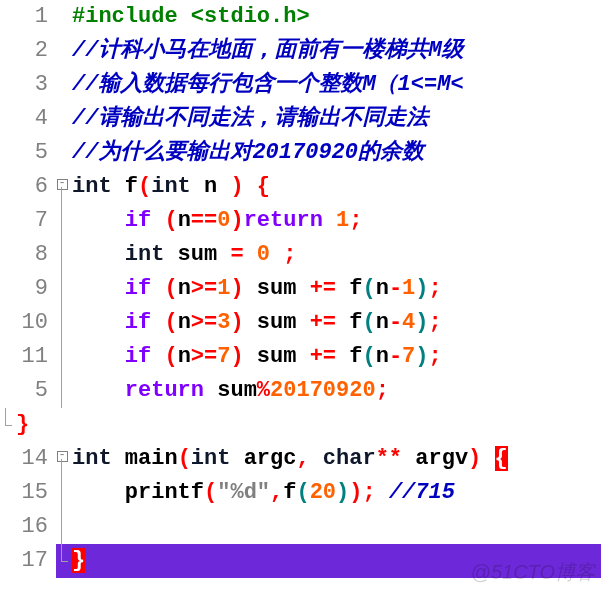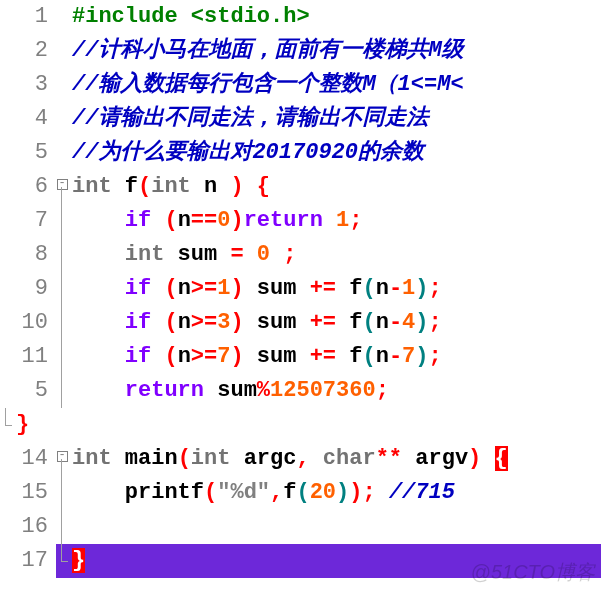--- a/index.html
+++ b/index.html
@@ -66,21 +66,21 @@
     width:6px; height:17px;
     border-left:1px solid #a0a0a0;
     border-bottom:1px solid #a0a0a0;
   }
   .brace-warn { background:#ff0000; color:#fff; }
   .code { flex:1; padding-left:4px; overflow:hidden; }
   .hl-line { background:#6d28d9; }
   .preproc { color:#008000; }
   .comment { color:#0000c0; font-style: italic; }
   .kw { color:#8000ff; }
-  .type { color:#737373; }
+  .type { color:#0f172a; }
   .num { color:#ff6000; }
   .str { color:#808080; }
   .op { color:#ff0000; }
   .paren { color:#ff0000; }
   .paren-b { color:#008080; }
   .iden { color:#000000; }
   .watermark {
     position:absolute;
     right:6px; bottom:4px;
     color:rgba(0,0,0,0.18);
@@ -98,20 +98,20 @@
     <div class="line"><div class="gutter">2</div><div class="fold"></div><div class="code"><span class="comment">//计科小马在地面，面前有一楼梯共M级</span></div></div>
     <div class="line"><div class="gutter">3</div><div class="fold"></div><div class="code"><span class="comment">//输入数据每行包含一个整数M（1&lt;=M&lt;</span></div></div>
     <div class="line"><div class="gutter">4</div><div class="fold"></div><div class="code"><span class="comment">//请输出不同走法，请输出不同走法</span></div></div>
     <div class="line"><div class="gutter">5</div><div class="fold"></div><div class="code"><span class="comment">//为什么要输出对20170920的余数</span></div></div>
     <div class="line"><div class="gutter">6</div><div class="fold"><span class="fold-box">-</span><span class="fold-line" style="top: 17px;"></span></div><div class="code"><span class="type">int</span><span class="iden"> f</span><span class="paren">(</span><span class="type">int</span><span class="iden"> n </span><span class="paren">)</span><span class="iden"> </span><span class="op">{</span></div></div>
     <div class="line"><div class="gutter">7</div><div class="fold"><span class="fold-line"></span></div><div class="code"><span class="iden">    </span><span class="kw">if</span><span class="iden"> </span><span class="paren">(</span><span class="iden">n</span><span class="op">==</span><span class="num">0</span><span class="paren">)</span><span class="kw">return</span><span class="iden"> </span><span class="num">1</span><span class="op">;</span></div></div>
     <div class="line"><div class="gutter">8</div><div class="fold"><span class="fold-line"></span></div><div class="code"><span class="iden">    </span><span class="type">int</span><span class="iden"> sum </span><span class="op">=</span><span class="iden"> </span><span class="num">0</span><span class="iden"> </span><span class="op">;</span></div></div>
     <div class="line"><div class="gutter">9</div><div class="fold"><span class="fold-line"></span></div><div class="code"><span class="iden">    </span><span class="kw">if</span><span class="iden"> </span><span class="paren">(</span><span class="iden">n</span><span class="op">&gt;=</span><span class="num">1</span><span class="paren">)</span><span class="iden"> sum </span><span class="op">+=</span><span class="iden"> f</span><span class="paren-b">(</span><span class="iden">n</span><span class="op">-</span><span class="num">1</span><span class="paren-b">)</span><span class="op">;</span></div></div>
     <div class="line"><div class="gutter">10</div><div class="fold"><span class="fold-line"></span></div><div class="code"><span class="iden">    </span><span class="kw">if</span><span class="iden"> </span><span class="paren">(</span><span class="iden">n</span><span class="op">&gt;=</span><span class="num">3</span><span class="paren">)</span><span class="iden"> sum </span><span class="op">+=</span><span class="iden"> f</span><span class="paren-b">(</span><span class="iden">n</span><span class="op">-</span><span class="num">4</span><span class="paren-b">)</span><span class="op">;</span></div></div>
     <div class="line"><div class="gutter">11</div><div class="fold"><span class="fold-line"></span></div><div class="code"><span class="iden">    </span><span class="kw">if</span><span class="iden"> </span><span class="paren">(</span><span class="iden">n</span><span class="op">&gt;=</span><span class="num">7</span><span class="paren">)</span><span class="iden"> sum </span><span class="op">+=</span><span class="iden"> f</span><span class="paren-b">(</span><span class="iden">n</span><span class="op">-</span><span class="num">7</span><span class="paren-b">)</span><span class="op">;</span></div></div>
-    <div class="line"><div class="gutter">5</div><div class="fold"><span class="fold-line"></span></div><div class="code"><span class="iden">    </span><span class="kw">return</span><span class="iden"> sum</span><span class="op">%</span><span class="num">12507360</span><span class="op">;</span></div></div>
+    <div class="line"><div class="gutter">5</div><div class="fold"><span class="fold-line"></span></div><div class="code"><span class="iden">    </span><span class="kw">return</span><span class="iden"> sum</span><span class="op">%</span><span class="num">20170920</span><span class="op">;</span></div></div>
     <div class="line"><div class="fold"><span class="fold-end"></span></div><div class="code"><span class="op">}</span></div></div>
     <div class="line"><div class="gutter">14</div><div class="fold"><span class="fold-box">-</span><span class="fold-line" style="top: 17px;"></span></div><div class="code"><span class="type">int</span><span class="iden"> main</span><span class="paren">(</span><span class="type">int</span><span class="iden"> argc</span><span class="op">,</span><span class="iden"> </span><span class="type">char</span><span class="op">**</span><span class="iden"> argv</span><span class="paren">)</span><span class="iden"> </span><span class="brace-warn">{</span></div></div>
     <div class="line"><div class="gutter">15</div><div class="fold"><span class="fold-line"></span></div><div class="code"><span class="iden">    printf</span><span class="paren">(</span><span class="str">"%d"</span><span class="op">,</span><span class="iden">f</span><span class="paren-b">(</span><span class="num">20</span><span class="paren-b">)</span><span class="paren">)</span><span class="op">;</span><span class="iden"> </span><span class="comment">//715</span></div></div>
     <div class="line"><div class="gutter">16</div><div class="fold"><span class="fold-line"></span></div></div>
     <div class="line hl-line"><div class="gutter">17</div><div class="fold"><span class="fold-end"></span></div><div class="code"><span class="brace-warn">}</span></div></div>
   </div>
 <div class="watermark">@51CTO博客</div>
 
 </body></html>

